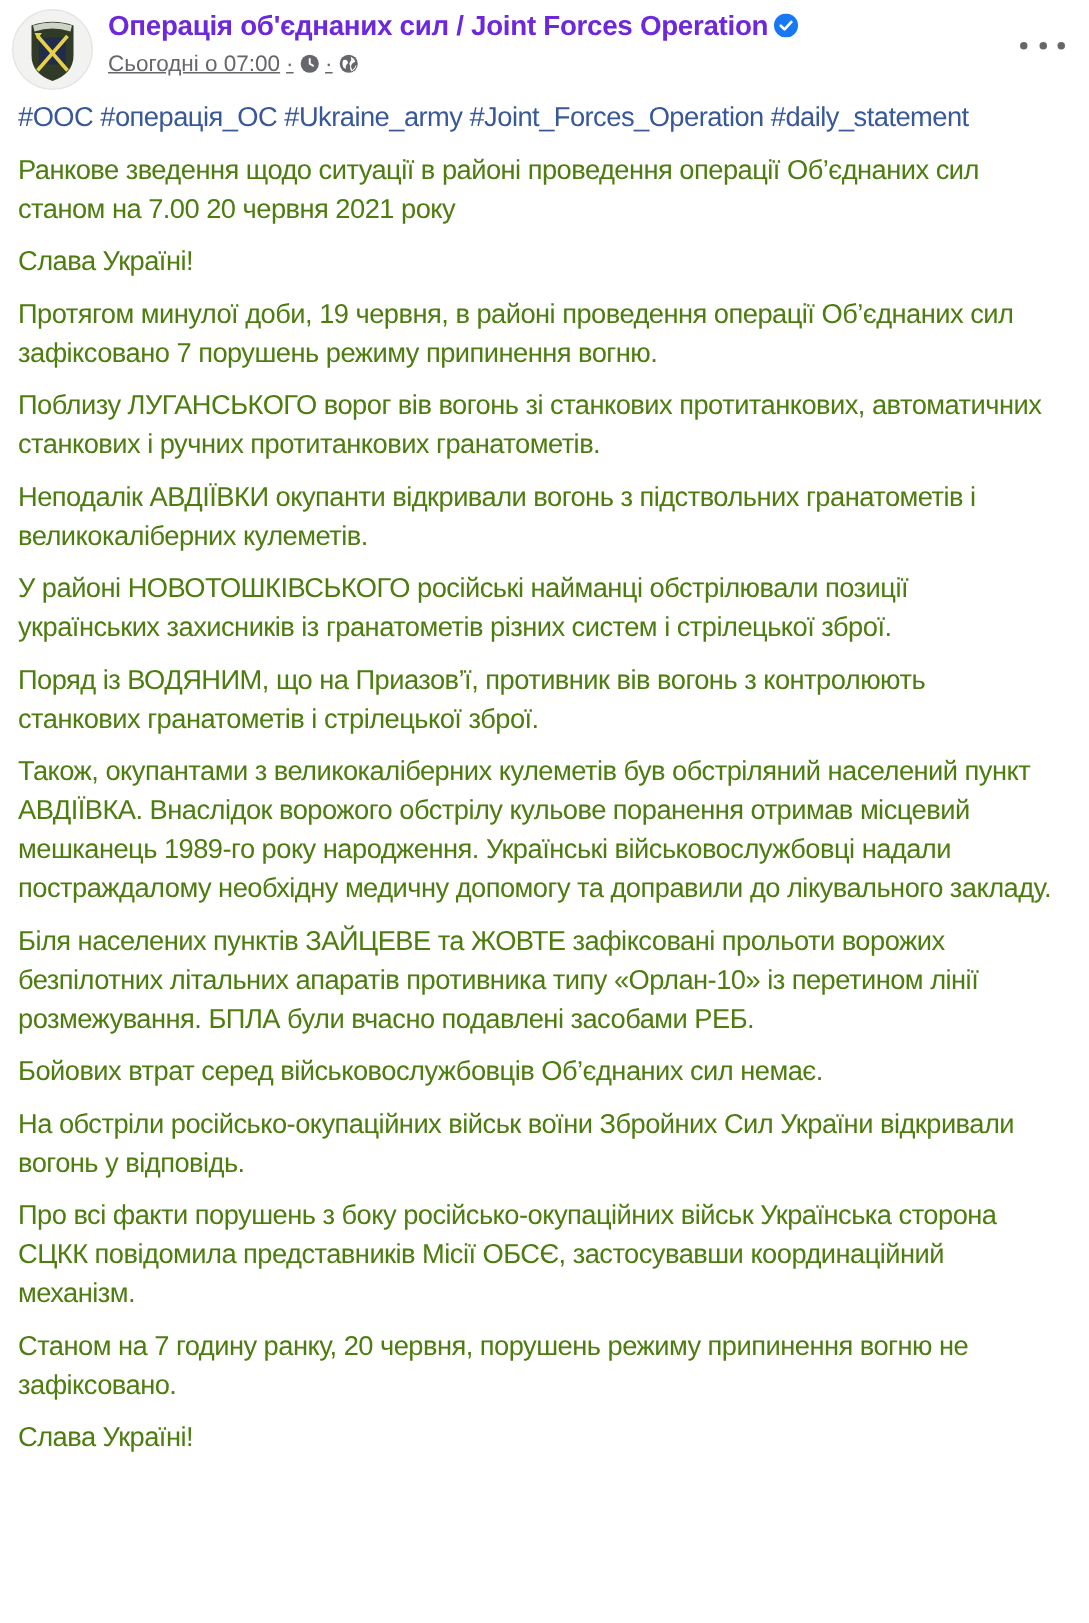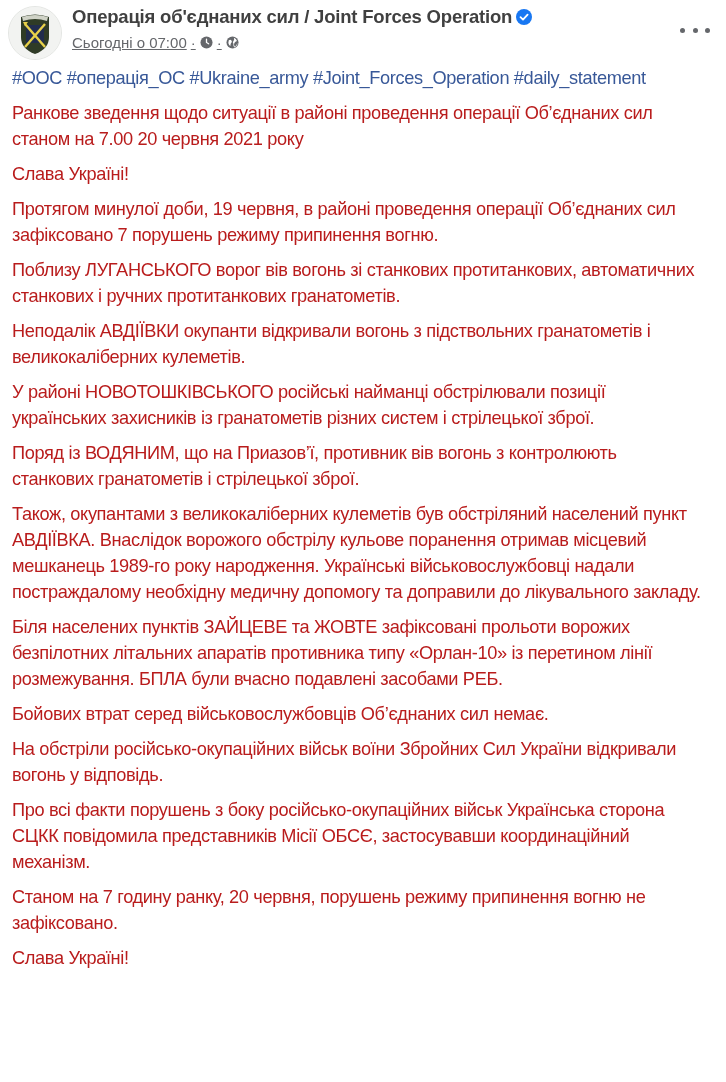--- a/index.html
+++ b/index.html
@@ -1,31 +1,31 @@
 <!DOCTYPE html>
 <html><head>
 <meta charset="utf-8">
 <style>
   html, body { margin: 0; padding: 0; background: #ffffff; }
   body { width: 726px; height: 1082px; overflow: hidden; font-family: "Liberation Sans", "DejaVu Sans", sans-serif; color: #1c1e21; }
   .post { position: relative; width: 726px; height: 1082px; }
   .header { position: absolute; left: 0; top: 0; width: 726px; height: 64px; }
   .avatar { position: absolute; left: 8px; top: 6px; width: 52px; height: 52px; border-radius: 50%; background: #f2f3f1; border: 1px solid #e4e6e3; overflow: hidden; }
   .avatar svg { display: block; }
-  .page-name { position: absolute; left: 72px; top: 6px; font-size: 18.5px; font-weight: bold; color: #404040; white-space: nowrap; letter-spacing: -0.2px; }
+  .page-name { position: absolute; left: 72px; top: 6px; font-size: 18.5px; font-weight: bold; color: #6d28d9; white-space: nowrap; letter-spacing: -0.2px; }
   .verified { display: inline-block; vertical-align: -2px; margin-left: 4px; }
   .meta { position: absolute; left: 72px; top: 34px; font-size: 15px; color: #65676b; white-space: nowrap; display: flex; align-items: center; text-decoration: underline; }
   .meta .dot { margin: 0 4px; }
   .meta svg { display: block; }
   .more { position: absolute; right: 16px; top: 22px; width: 30px; height: 16px; display: flex; align-items: center; justify-content: space-between; cursor: pointer; }
   .more span { width: 5px; height: 5px; border-radius: 50%; background: #65676b; display: block; }
   .body { position: absolute; left: 12px; top: 65px; width: 706px; font-size: 18.2px; line-height: 26px; letter-spacing: -0.35px; }
   .hashtags { margin: 0 0 9px 0; color: #385898; }
   .hashtags a { color: #385898; text-decoration: none; cursor: pointer; }
-  .body p { margin: 0 16px 9px 0; color: #b91c1c; }
+  .body p { margin: 0 16px 9px 0; color: #4d7c0f; }
 </style>
 </head>
 <body>
 
 <div class="post">
   <div class="header">
     <div class="avatar">
       <svg width="52" height="52" viewBox="0 0 52 52">
         <rect width="52" height="52" fill="#f2f3f1"></rect>
         <path d="M12 10 Q26 5 40 10 L40 30 Q40 42 26 47 Q12 42 12 30 Z" fill="#2f3b26"></path>

